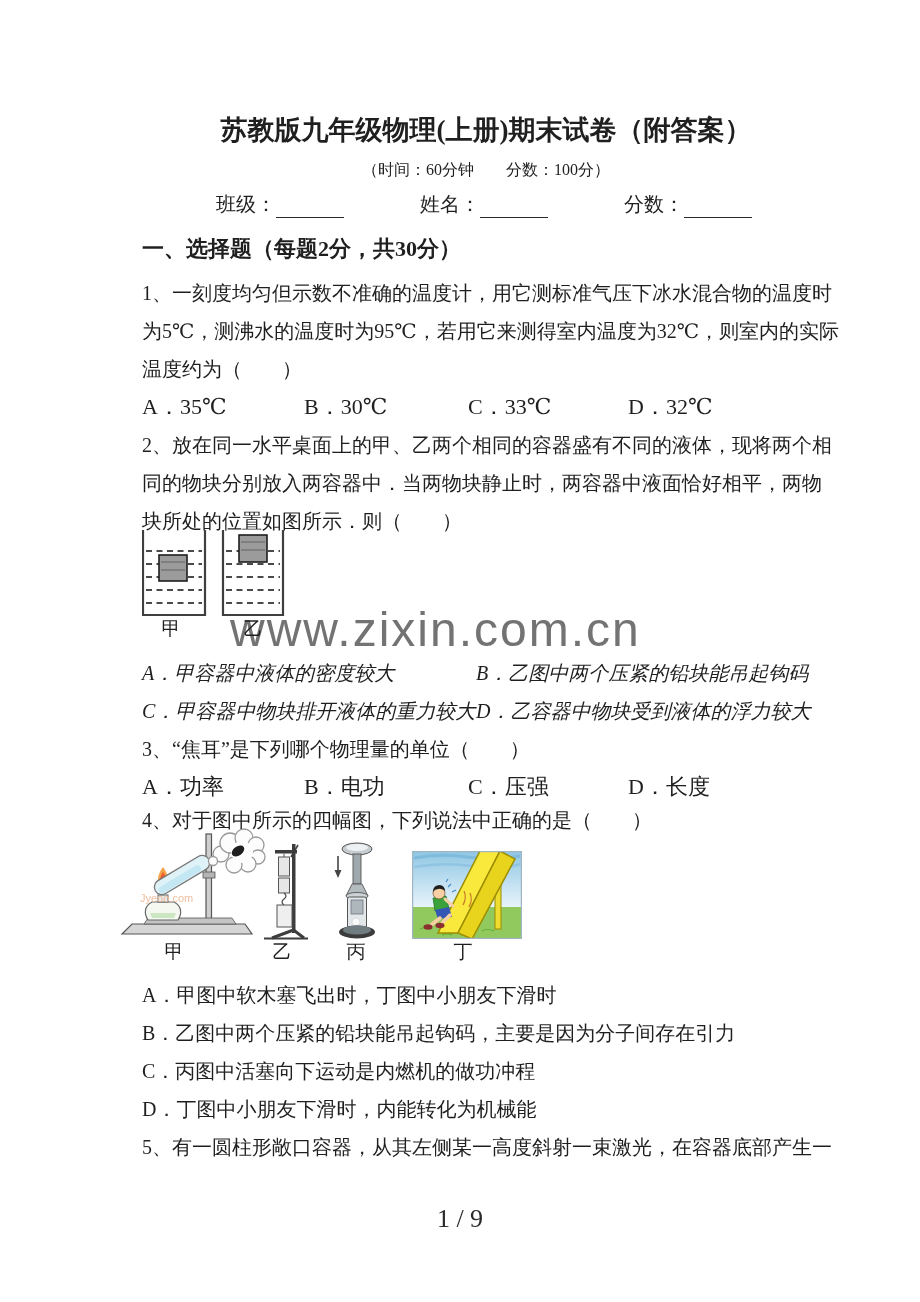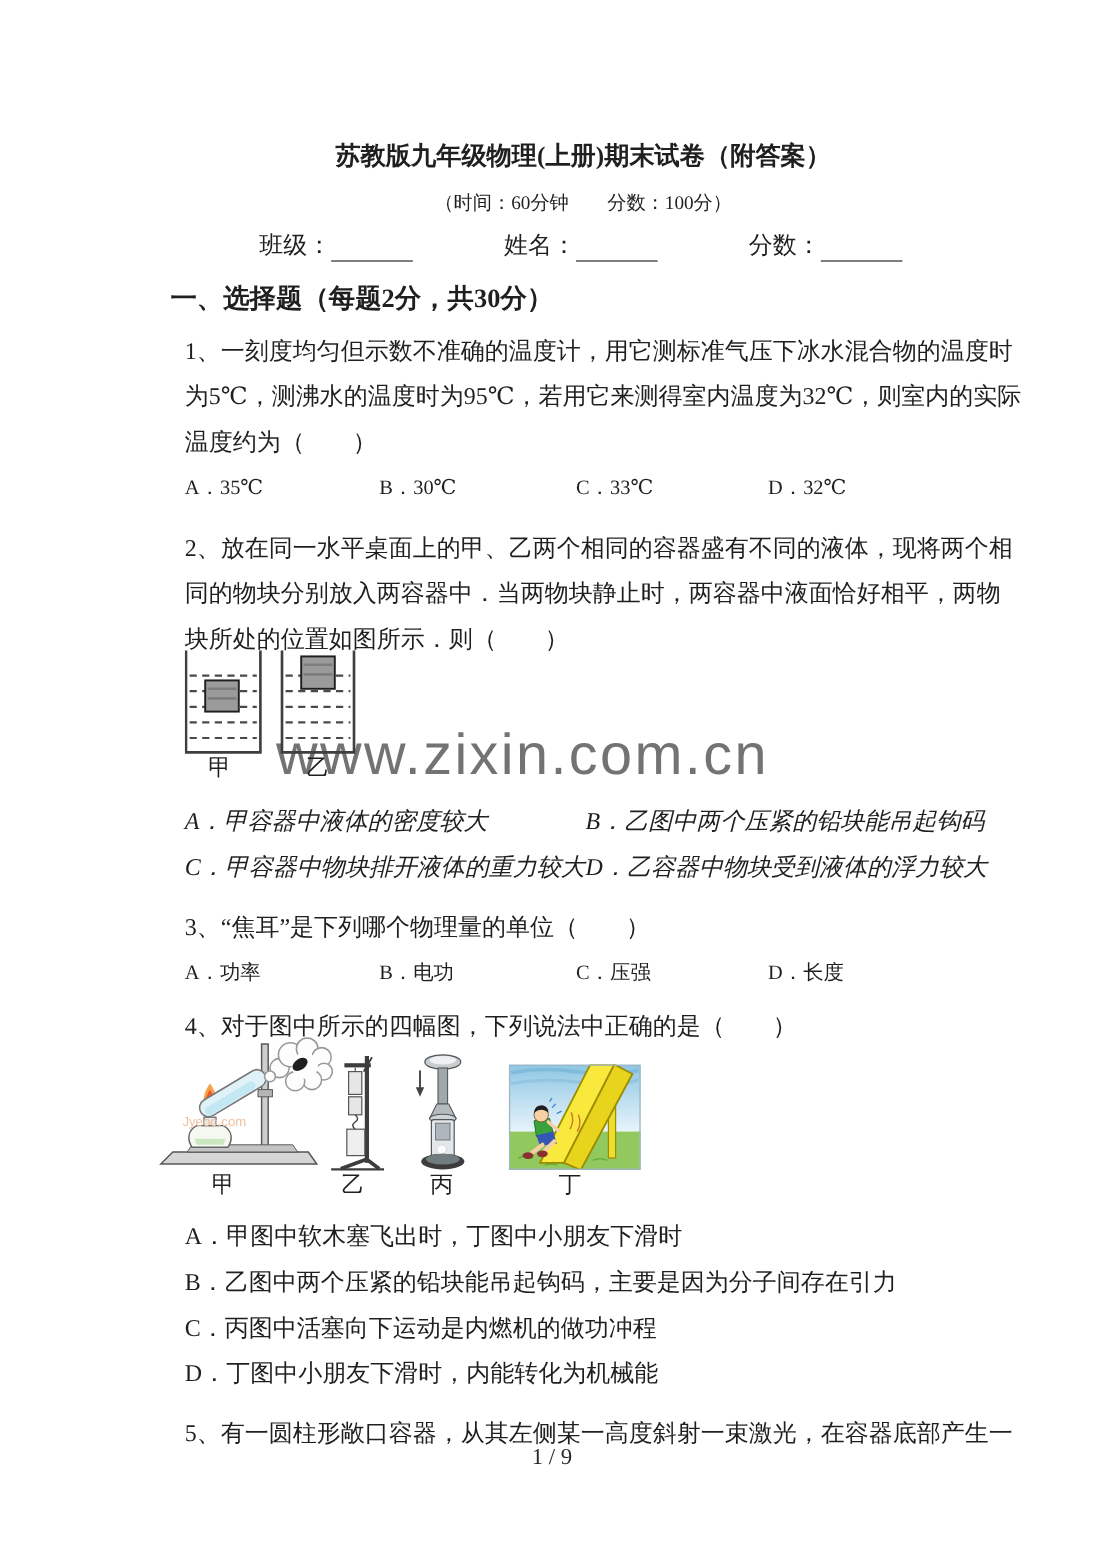--- a/index.html
+++ b/index.html
@@ -7,38 +7,38 @@
     position:relative;width:920px;height:1302px;background:#ffffff;
     font-family:"Liberation Serif","DejaVu Serif",serif;color:#1f1f1f;
     overflow:hidden;
   }
   .watermark{
     position:absolute;left:230px;top:602px;z-index:0;
     font-family:"Liberation Sans","DejaVu Sans",sans-serif;
     font-size:48px;letter-spacing:2px;color:#737373;white-space:nowrap;
   }
   .content{position:absolute;inset:0;z-index:1;padding:0 90px 0 142px;}
-  .title{margin-top:112px;text-align:center;font-size:21px;font-weight:bold;line-height:36px;white-space:nowrap;}
+  .title{margin-top:112px;text-align:center;font-size:27px;font-weight:bold;line-height:36px;white-space:nowrap;}
   .meta{margin-top:10px;text-align:center;font-size:16px;line-height:24px;}
   .fields{margin-top:10px;height:26px;display:flex;align-items:flex-end;padding-left:74px;gap:76px;font-size:20px;}
   .field{display:flex;align-items:flex-end;}
   .blank{display:inline-block;width:68px;height:22px;border-bottom:1.5px solid #2a2a2a;}
   .sec-heading{margin-top:16px;font-size:22px;font-weight:bold;line-height:30px;}
-  .block{margin:12px;}
+  .block{margin:0;}
   .line{font-size:20px;line-height:38px;height:38px;white-space:nowrap;}
   .line.tight{height:28px;line-height:28px;}
-  .row4{display:grid;grid-template-columns:162px 164px 160px auto;font-size:17px;line-height:38px;height:38px;}
+  .row4{display:grid;grid-template-columns:162px 164px 160px auto;font-size:22px;line-height:38px;height:38px;}
   .row2{display:grid;grid-template-columns:334px auto;font-size:20px;line-height:38px;height:38px;font-style:italic;}
   .opt{white-space:nowrap;}
   .fig2{position:relative;height:114px;}
   .fig2 svg{position:absolute;left:0;top:-12px;}
   .fig4{position:relative;height:133px;}
   .fig-label{position:absolute;width:28px;text-align:center;font-size:19px;line-height:22px;}
   .q4opts{margin-top:9px;}
-  .footer{position:absolute;top:1204px;left:0;width:920px;text-align:center;font-size:19px;color:#2a2a2a;}
+  .footer{position:absolute;top:1204px;left:0;width:920px;text-align:center;font-size:26px;color:#2a2a2a;}
 </style>
 </head>
 <body>
 
 <div class="page">
 
   <div class="watermark">www.zixin.com.cn</div>
 
   <div class="content">
 

